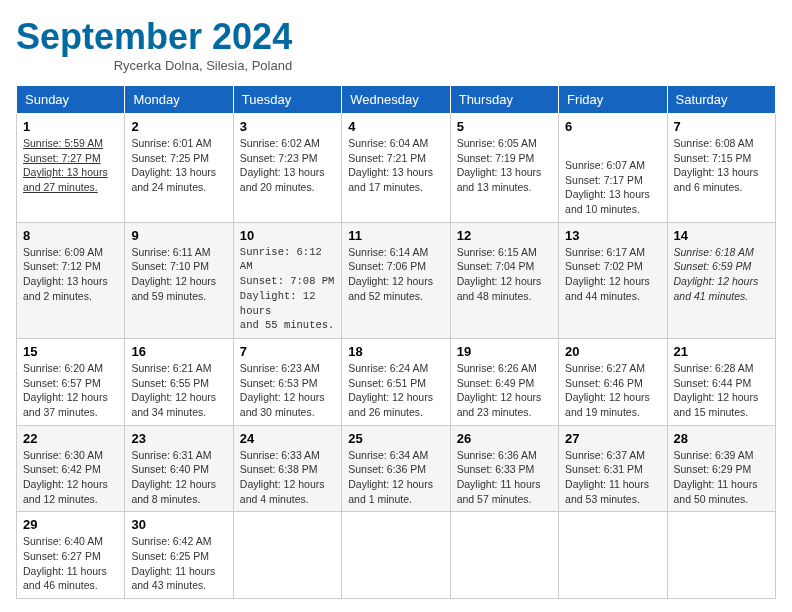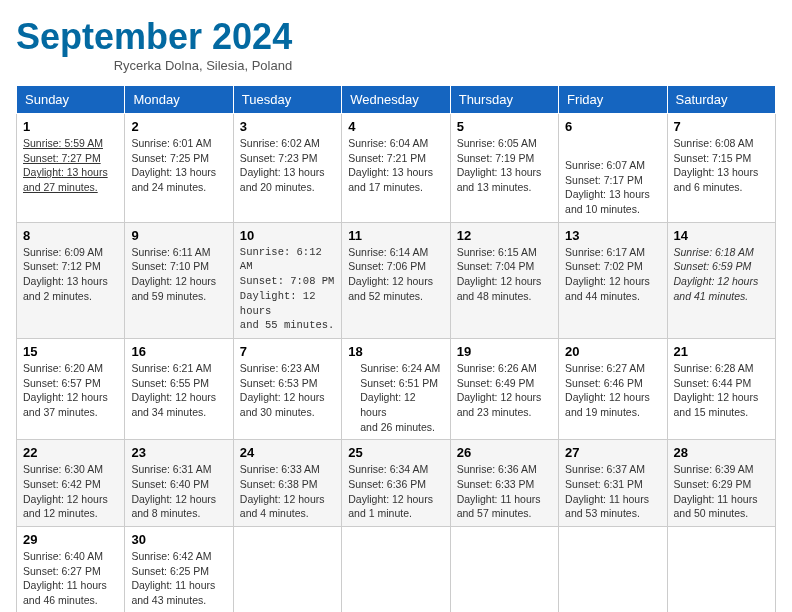--- a/index.html
+++ b/index.html
@@ -215,21 +215,21 @@
         </td>
         <td>
           <span class="day-num">7</span>
           <div class="day-info" style="white-space: pre-line;">Sunrise: 6:23 AM
 Sunset: 6:53 PM
 Daylight: 12 hours
 and 30 minutes.</div>
         </td>
         <td>
           <span class="day-num">18</span>
-          <div class="day-info" style="white-space: pre-line; margin-left: 12px;">Sunrise: 6:24 AM
+          <div class="day-info" style="white-space: pre-line;">Sunrise: 6:24 AM
 Sunset: 6:51 PM
 Daylight: 12 hours
 and 26 minutes.</div>
         </td>
         <td>
           <span class="day-num">19</span>
           <div class="day-info" style="white-space: pre-line;">Sunrise: 6:26 AM
 Sunset: 6:49 PM
 Daylight: 12 hours
 and 23 minutes.</div>

